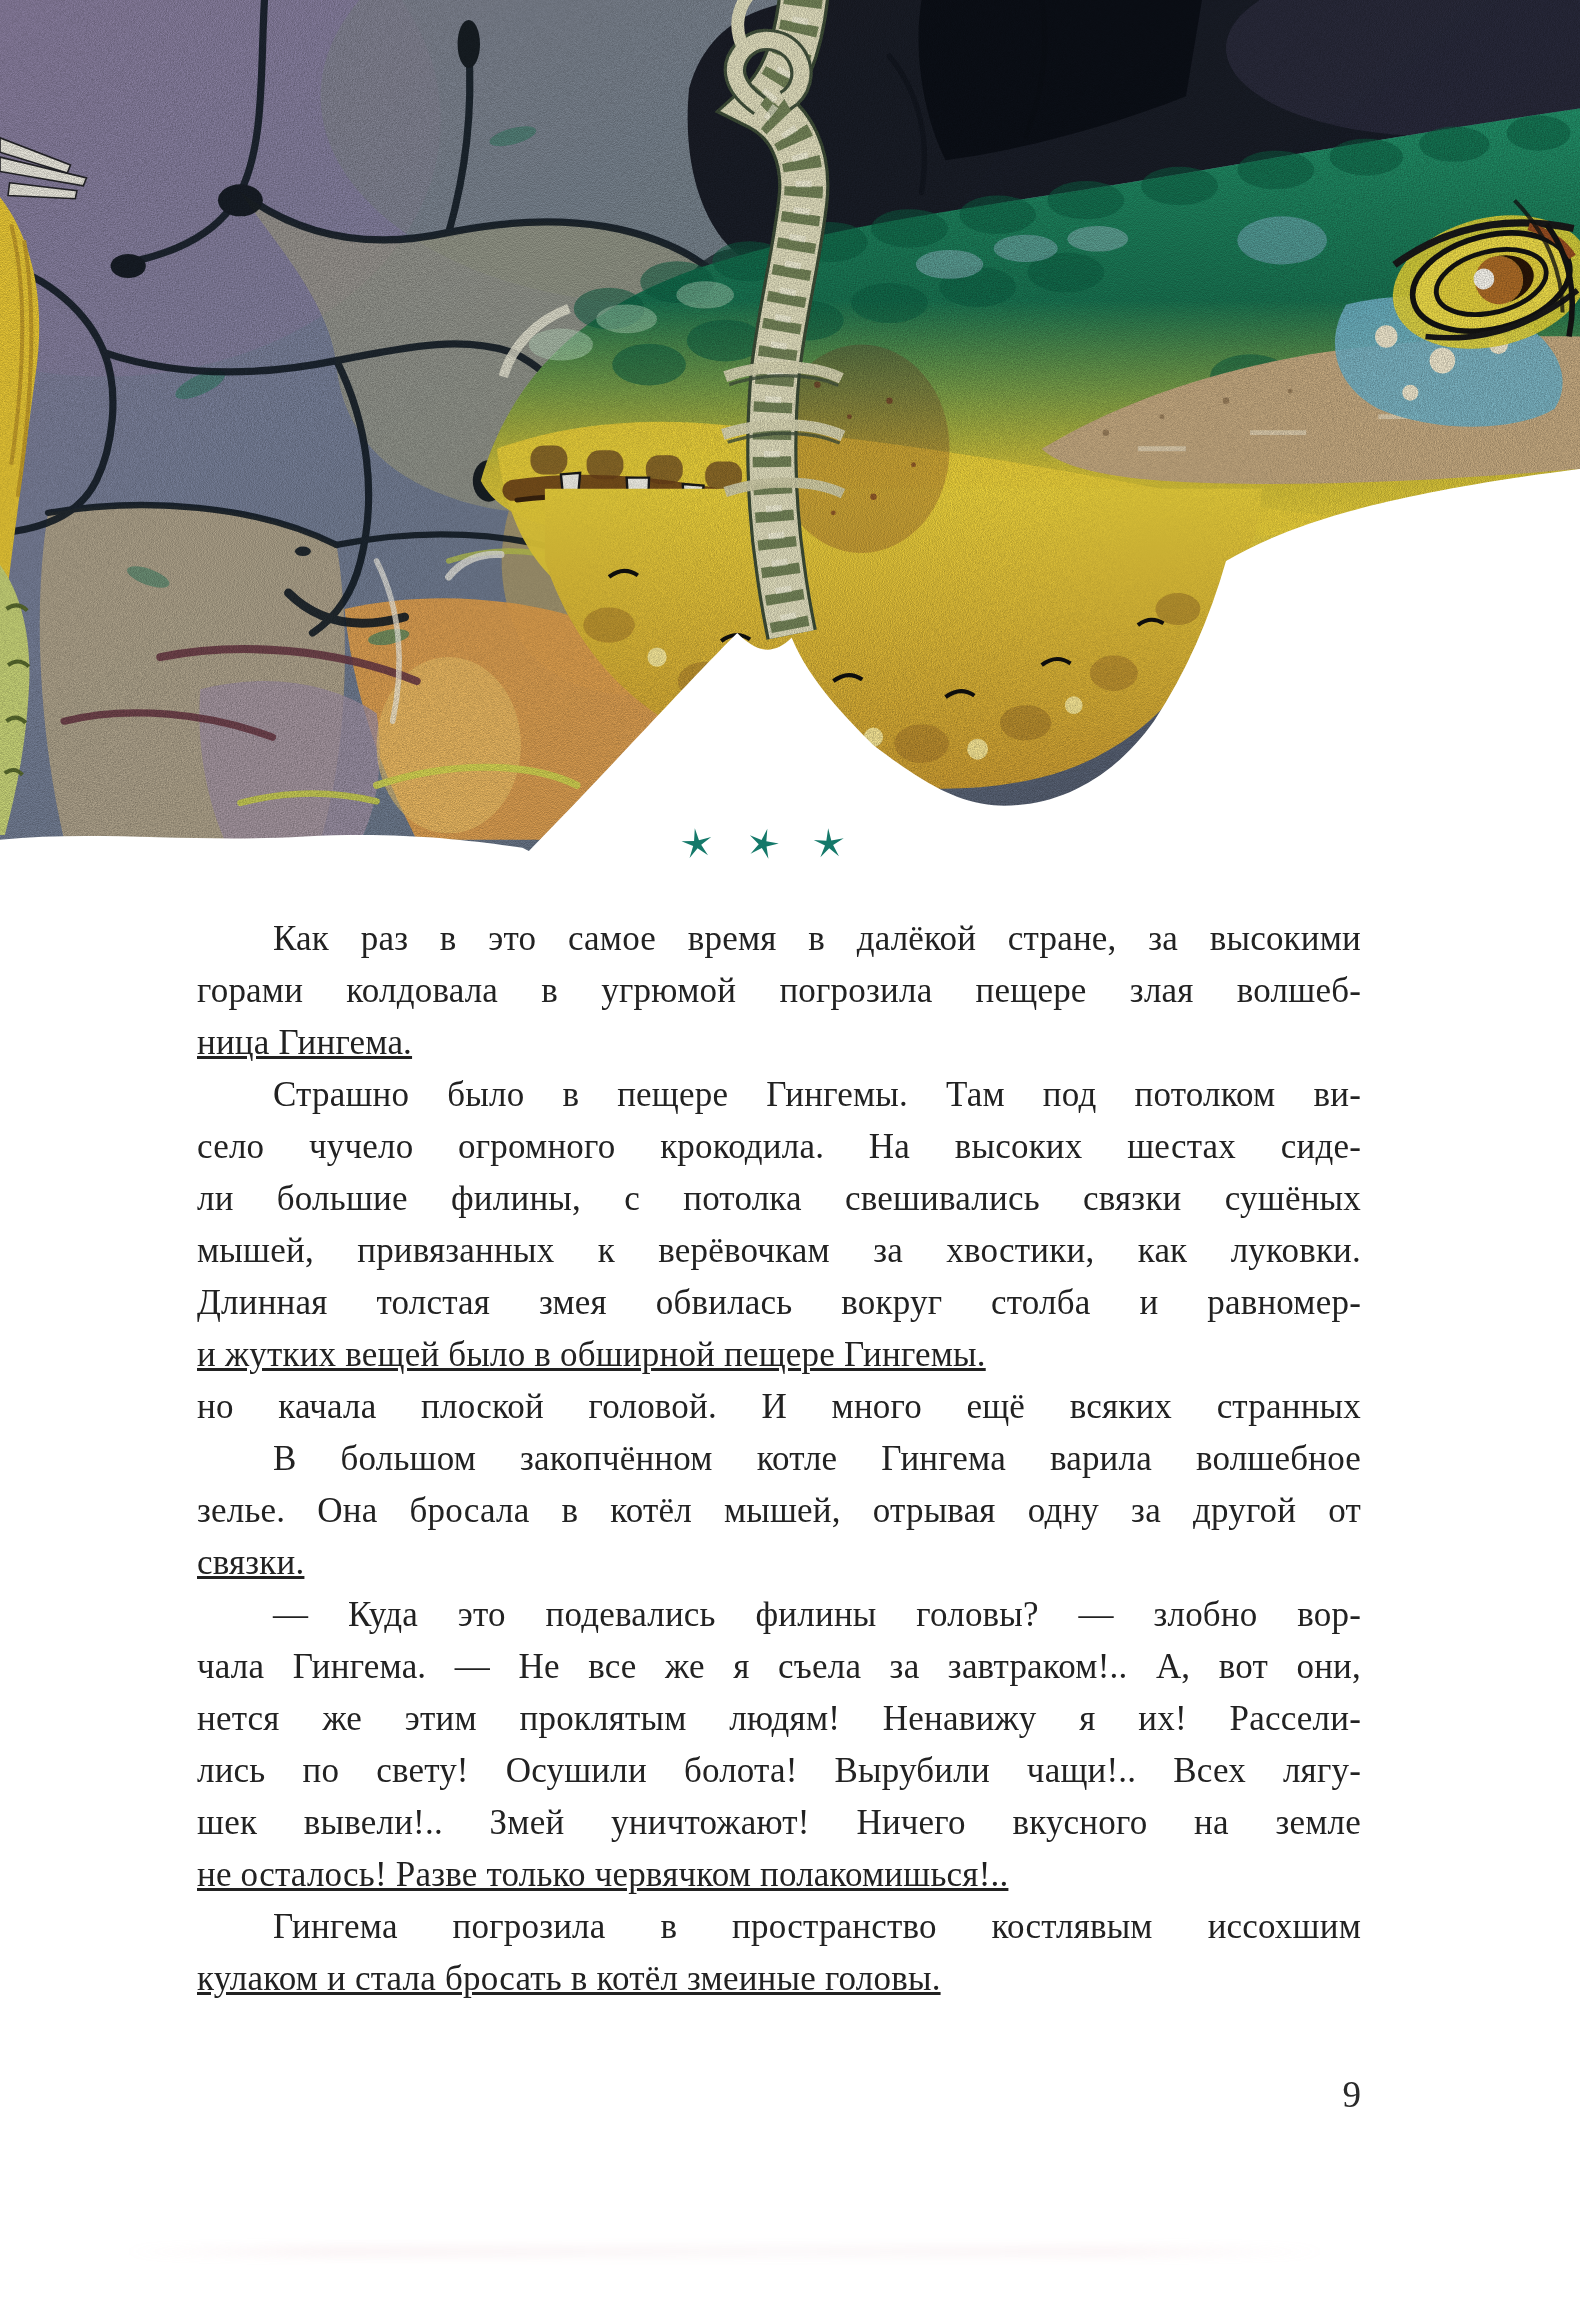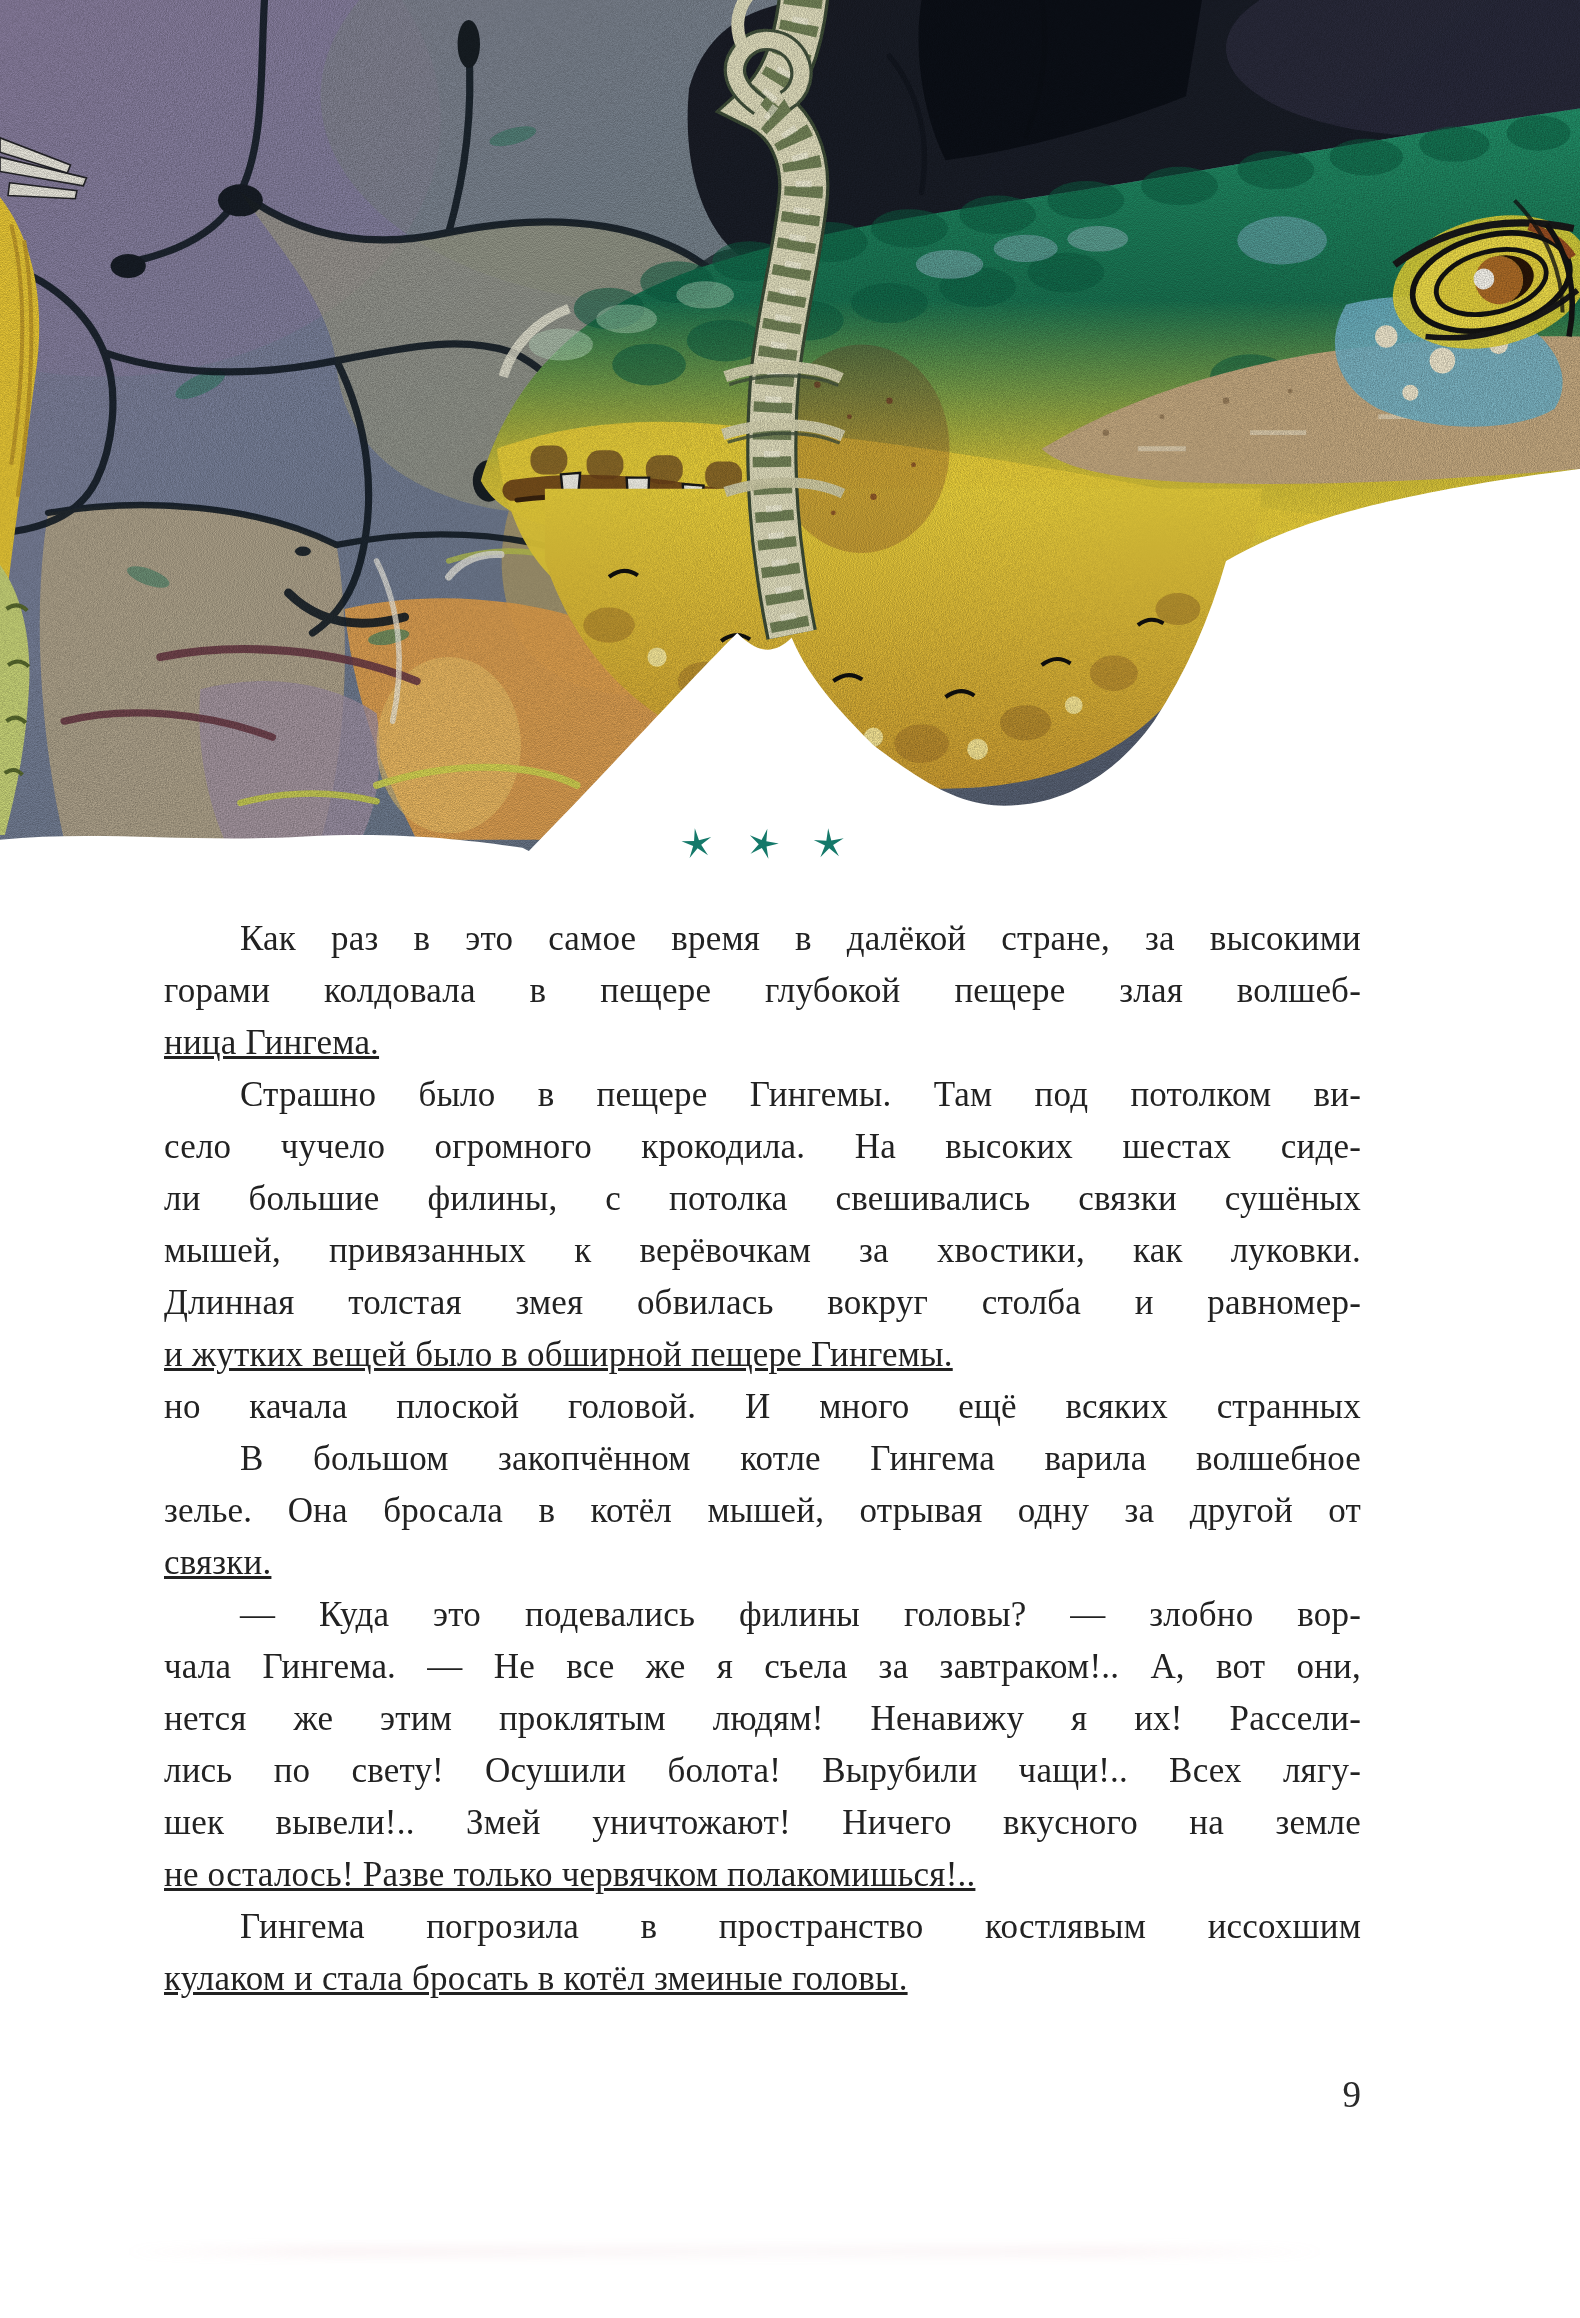--- a/index.html
+++ b/index.html
@@ -2,21 +2,21 @@
 <html style="font-size:13px"><head>
 <meta charset="utf-8">
 <style>
   html,body{margin:0;padding:0;background:#ffffff;}
   body{width:1581px;height:2319px;position:relative;font-family:"Liberation Serif","DejaVu Serif",serif;}
   .page{position:absolute;inset:0;background:#ffffff;overflow:hidden;}
   .illu{position:absolute;left:0;top:0;width:1581px;height:851px;display:block;}
   .stars{position:absolute;left:164px;top:825px;width:1197px;height:37px;display:flex;justify-content:center;align-items:center;gap:32px;}
   .stars svg{display:block;}
   .textblock{position:absolute;left:164px;top:913px;width:1197px;color:#222222;font-size:35px;line-height:52px;letter-spacing:0.2px;}
-  .line{height:52px;text-align:justify;text-align-last:justify;white-space:nowrap;}
+  .line{height:52px;text-align:justify;text-align-last:justify;white-space:nowrap;margin-left:33px;}
   .line.pl{text-align-last:left;text-decoration:underline;}
   .line.pf{text-indent:76px;}
   .pagenum{position:absolute;left:164px;top:2073px;width:1197px;text-align:right;font-size:37px;color:#2a2a2a;}
   .smudge{position:absolute;left:120px;top:2245px;width:1210px;height:13px;border-radius:8px;
           background:linear-gradient(90deg,rgba(226,176,186,0) 0%,rgba(221,166,178,.5) 18%,rgba(208,170,182,.35) 55%,rgba(221,166,178,.45) 82%,rgba(226,176,186,0) 100%);
           opacity:.22;filter:blur(4px);}
 </style>
 </head>
 <body>
 
@@ -298,21 +298,21 @@
     <svg width="34" height="34" viewBox="-28 -28 56 56">
       <path transform="rotate(16)" fill="#15796a" d="M0,-26 L-4.1,-5.7 L-24.7,-8 L-6.7,2.2 L-15.3,21 L0,7 L15.3,21 L6.7,2.2 L24.7,-8 L4.1,-5.7 Z"></path>
     </svg>
     <svg width="34" height="34" viewBox="-28 -28 56 56">
       <path transform="rotate(-3)" fill="#15796a" d="M0,-26 L-4.1,-5.7 L-24.7,-8 L-6.7,2.2 L-15.3,21 L0,7 L15.3,21 L6.7,2.2 L24.7,-8 L4.1,-5.7 Z"></path>
     </svg>
   </div>
 
   <div class="textblock">
     <div class="line pf">Как раз в это самое время в далёкой стране, за высокими</div>
-    <div class="line">горами колдовала в пещере глубокой пещере злая волшеб-</div>
+    <div class="line">горами колдовала в угрюмой погрозила пещере злая волшеб-</div>
     <div class="line pl">ница Гингема.</div>
 
     <div class="line pf">Страшно было в пещере Гингемы. Там под потолком ви-</div>
     <div class="line">село чучело огромного крокодила. На высоких шестах сиде-</div>
     <div class="line">ли большие филины, с потолка свешивались связки сушёных</div>
     <div class="line">мышей, привязанных к верёвочкам за хвостики, как луковки.</div>
     <div class="line">Длинная толстая змея обвилась вокруг столба и равномер-</div>
     <div class="line pl">и жутких вещей было в обширной пещере Гингемы.</div>
     <div class="line">но качала плоской головой. И много ещё всяких странных</div>
 

